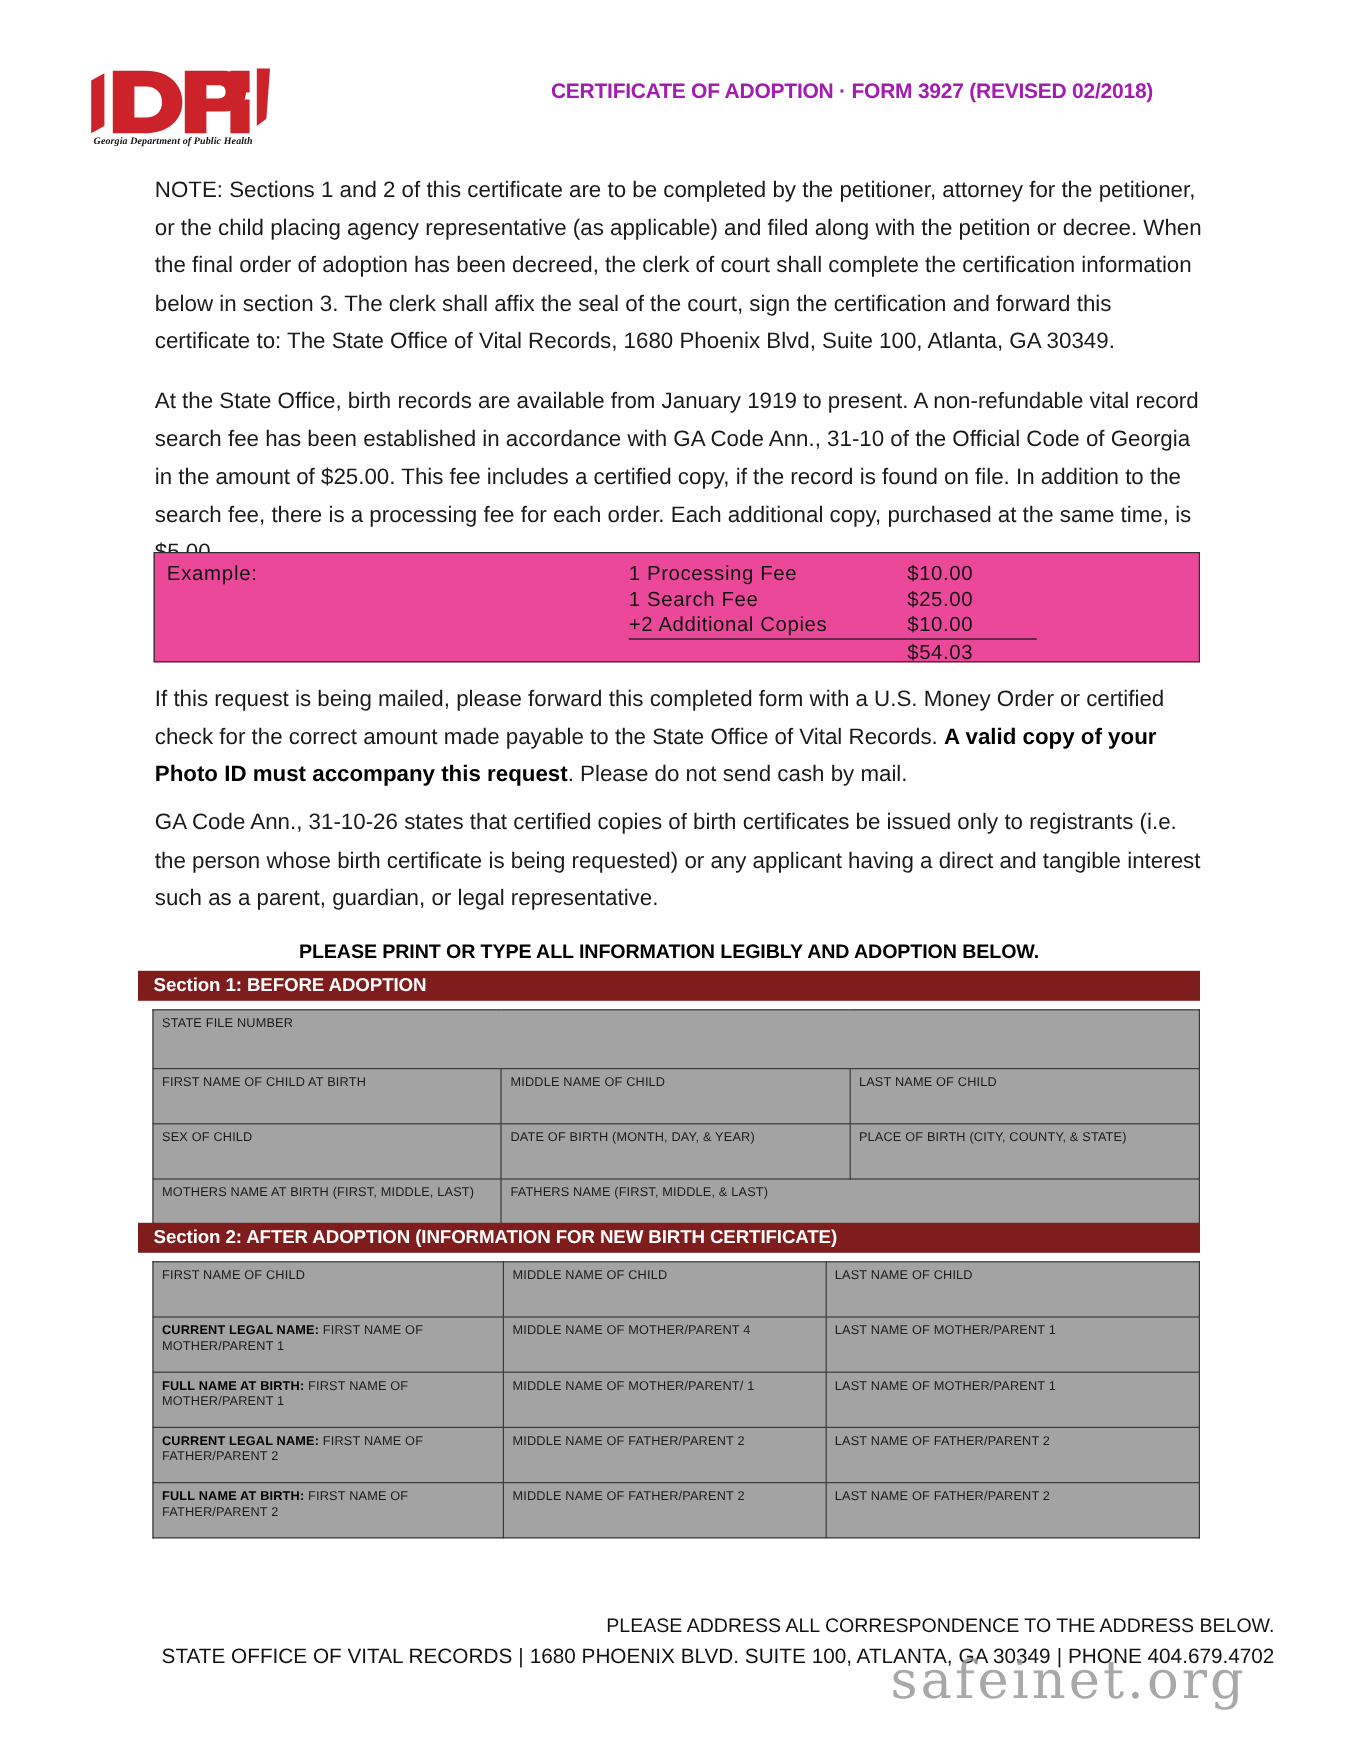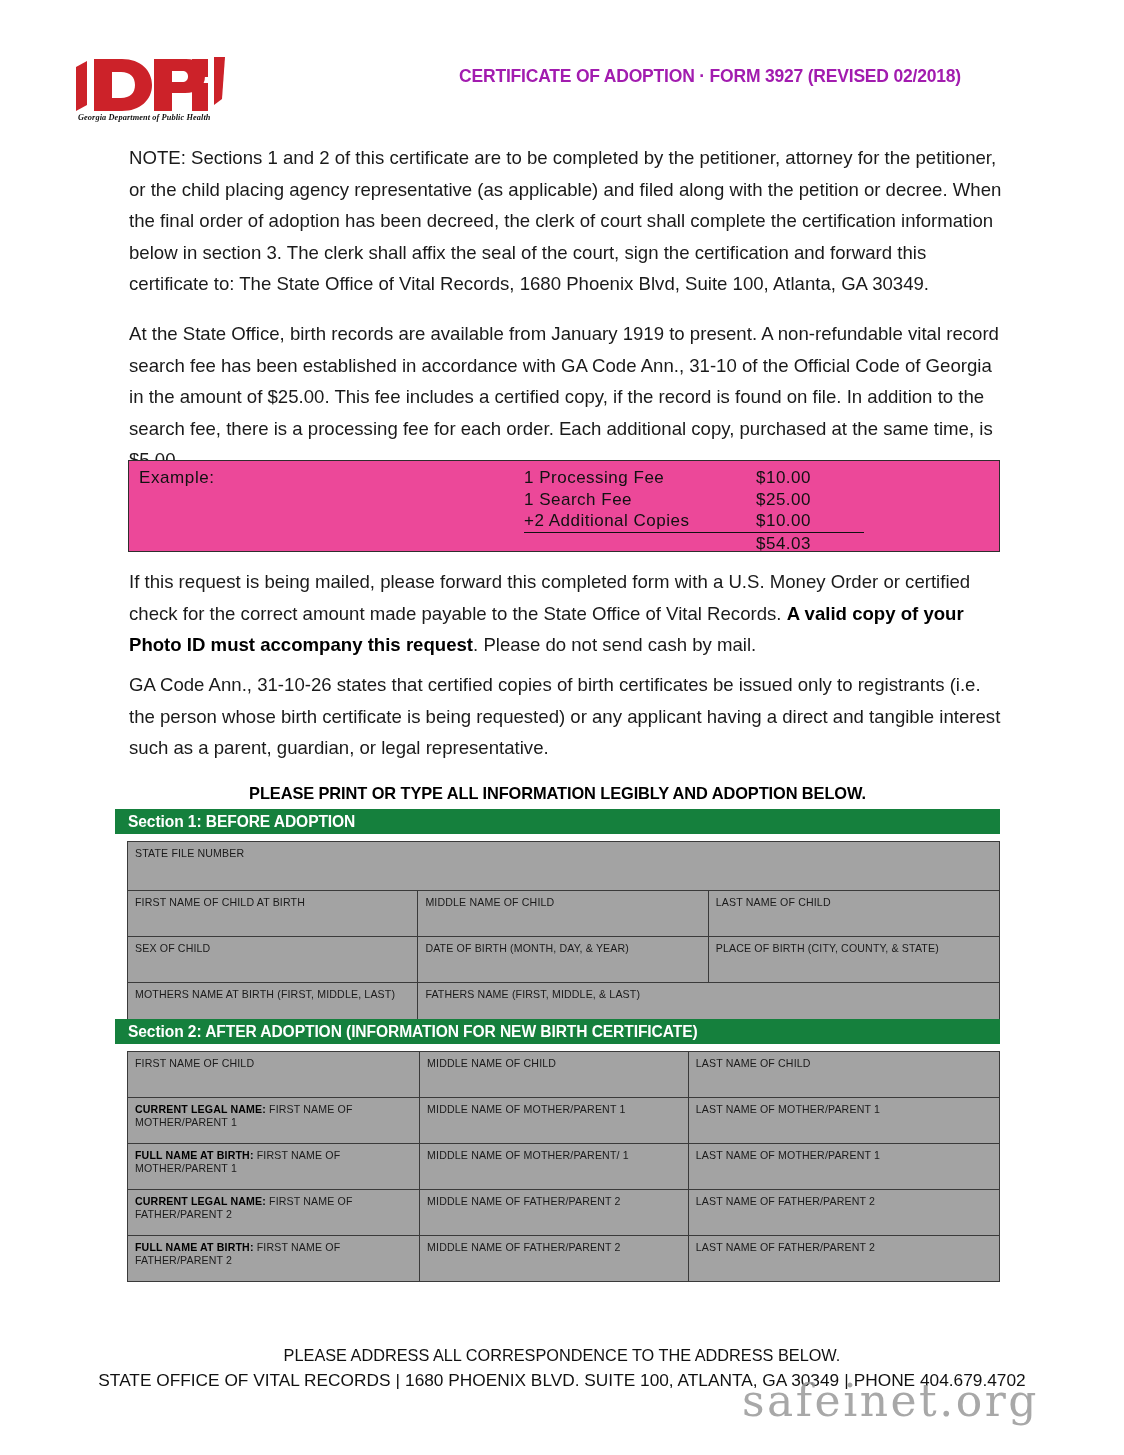--- a/index.html
+++ b/index.html
@@ -125,21 +125,21 @@
     letter-spacing: -0.1px;
     color: #000;
   }
 
   
   .section-bar {
     position: absolute;
     left: 115px;
     width: 885px;
     height: 25px;
-    background: #15803d;
+    background: #7f1d1d;
     color: #ffffff;
     font-size: 15.6px;
     font-weight: bold;
     letter-spacing: -0.1px;
     line-height: 25px;
     padding-left: 13px;
     box-sizing: border-box;
     white-space: nowrap;
   }
   #section1-bar { top: 809px; }
@@ -176,21 +176,21 @@
     top: 1295px;
     width: 885px;
     text-align: center;
     font-size: 15.5px;
     color: #1a1a1a;
   }
   .footer-line {
     position: absolute;
     left: 62px;
     width: 1000px;
-    text-align: center;
+    text-align: right;
     color: #111;
     white-space: nowrap;
   }
   #footer-line1 { top: 1346px; font-size: 16.3px; }
   #footer-line2 { top: 1370px; font-size: 17.3px; }
   .sep { display: inline-block; padding: 0 5px; color:#111; }
 
   
   .watermark {
     position: absolute;
@@ -307,21 +307,21 @@
       <col style="width:35.7%">
     </colgroup>
     <tbody>
         <tr>
       <td class="r-tall"><b></b><span>FIRST NAME OF CHILD</span></td>
       <td class="r-tall">MIDDLE NAME OF CHILD</td>
       <td class="r-tall">LAST NAME OF CHILD</td>
     </tr>
     <tr>
       <td class="r-tall"><b>CURRENT LEGAL NAME:</b><span> FIRST NAME OF MOTHER/PARENT 1</span></td>
-      <td class="r-tall">MIDDLE NAME OF MOTHER/PARENT 1</td>
+      <td class="r-tall">MIDDLE NAME OF MOTHER/PARENT 4</td>
       <td class="r-tall">LAST NAME OF MOTHER/PARENT 1</td>
     </tr>
     <tr>
       <td class="r-tall"><b>FULL NAME AT BIRTH:</b><span> FIRST NAME OF MOTHER/PARENT 1</span></td>
       <td class="r-tall">MIDDLE NAME OF MOTHER/PARENT/ 1</td>
       <td class="r-tall">LAST NAME OF MOTHER/PARENT 1</td>
     </tr>
     <tr>
       <td class="r-tall"><b>CURRENT LEGAL NAME:</b><span> FIRST NAME OF FATHER/PARENT 2</span></td>
       <td class="r-tall">MIDDLE NAME OF FATHER/PARENT 2</td>

